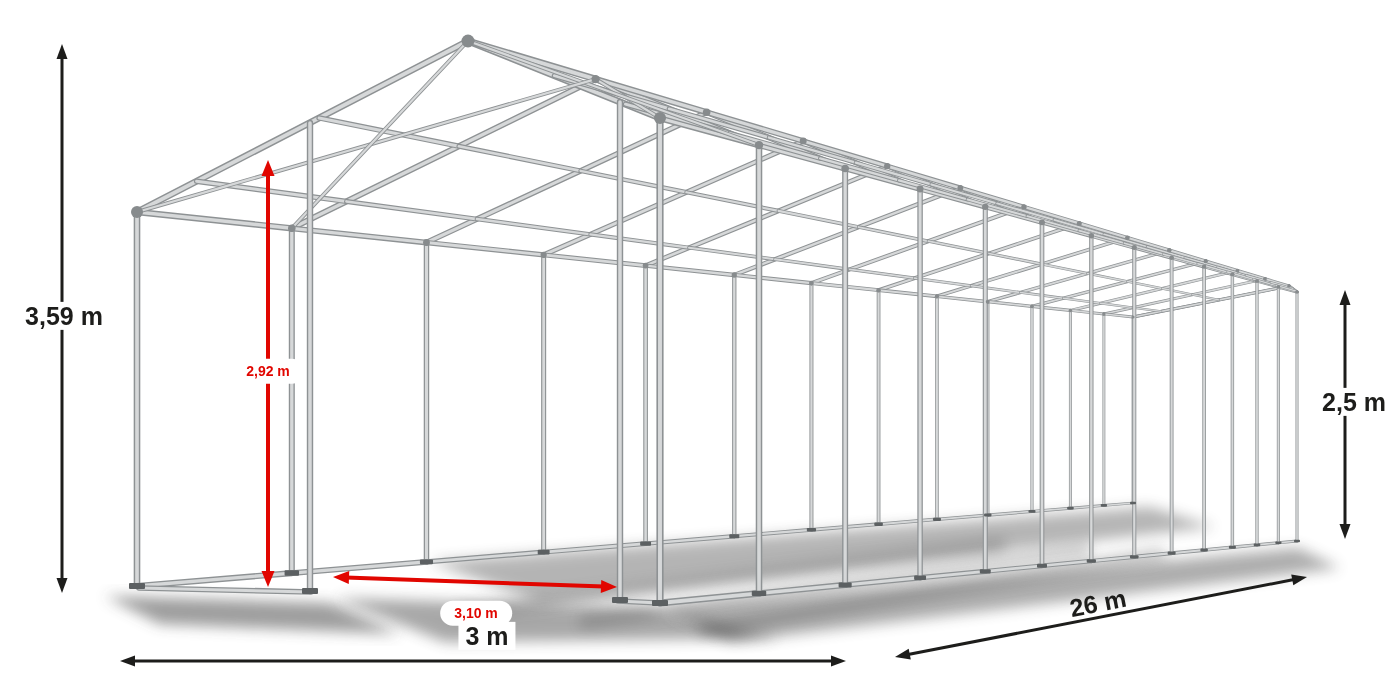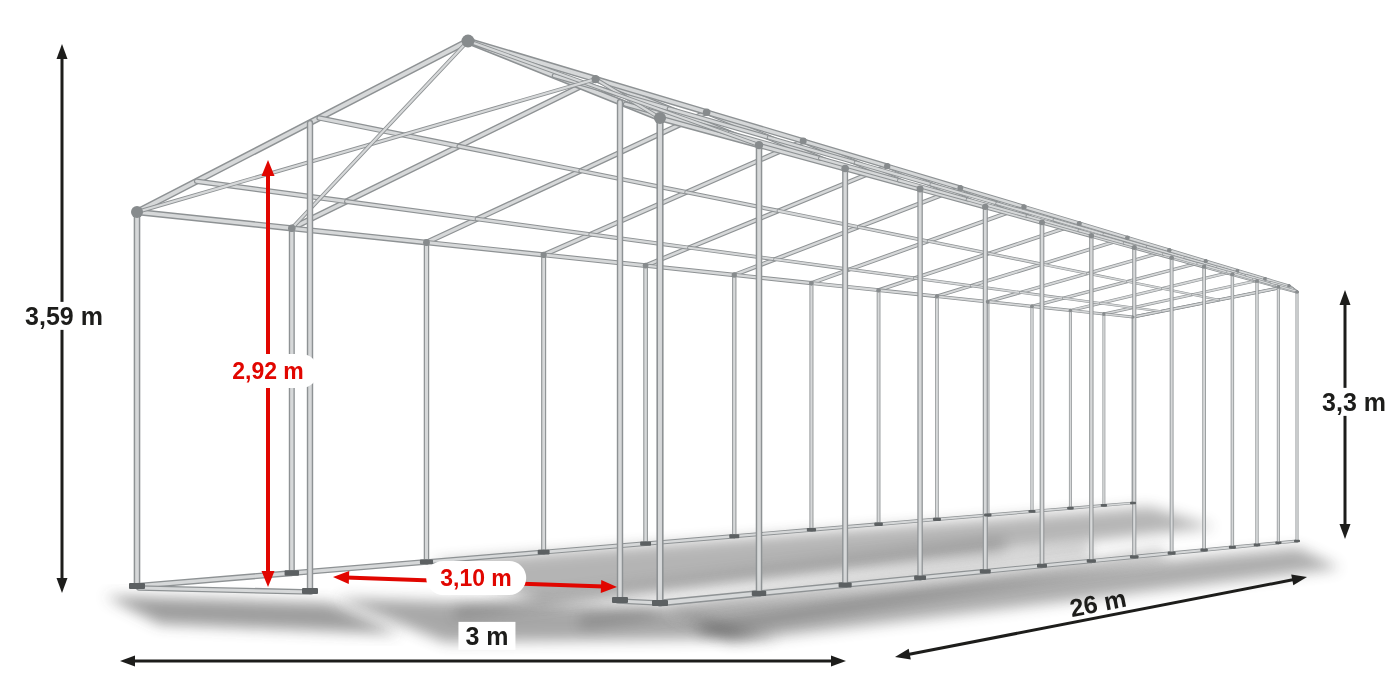--- a/index.html
+++ b/index.html
@@ -9,21 +9,21 @@
     font-family:"Liberation Sans", sans-serif;
   }
   .stage svg{position:absolute;left:0;top:0;}
   .dim-label{
     position:absolute;transform:translate(-50%,-50%);
     font-weight:700;font-size:25px;line-height:1.05;
     color:var(--dim-black,#1d1d1b);background:#fff;
     padding:1px 7px;white-space:nowrap;
   }
   .dim-label.red{
-    font-size:23px;color:var(--dim-red,#e10600);
+    font-size:14px;color:var(--dim-red,#e10600);
     border-radius:18px;padding:5px 14px;
   }
   .dim-label.rot{
     transform:translate(-50%,-50%) rotate(-11deg);
     background:transparent;padding:1px 4px;
   }
 </style>
 </head>
 <body>
 
@@ -500,21 +500,21 @@
       <polygon points="268,160 261.5,176 274.5,176" fill="#e10600"></polygon>
       <line x1="345.79207243733646" y1="577.4504250858217" x2="604.2079275626636" y2="586.5495749141783" stroke="#e10600" stroke-width="4"></line>
       <polygon points="617,587 600.7811779644356,592.9329429273077 601.2386409422232,579.9409943581379" fill="#e10600"></polygon>
       <polygon points="333,577 348.7613590577767,584.0590056418621 349.2188220355644,571.0670570726923" fill="#e10600"></polygon>
     </svg>
 
   <div class="dim-label" style="left:64px;top:316px">3,59 m</div>
 
   <div class="dim-label red" style="left:268px;top:371px">2,92 m</div>
 
-  <div class="dim-label" style="left:1354px;top:402px">3,3 m</div>
+  <div class="dim-label" style="left:1354px;top:402px">2,5 m</div>
 
   <div class="dim-label" style="left:487px;top:636px">3 m</div>
 
   <div class="dim-label rot" style="left:1098px;top:603px">26 m</div>
 
-  <div class="dim-label red" style="left:476px;top:578px">3,10 m</div>
+  <div class="dim-label red" style="left:476px;top:613px">3,10 m</div>
 
 </div>
 
 </body></html>

